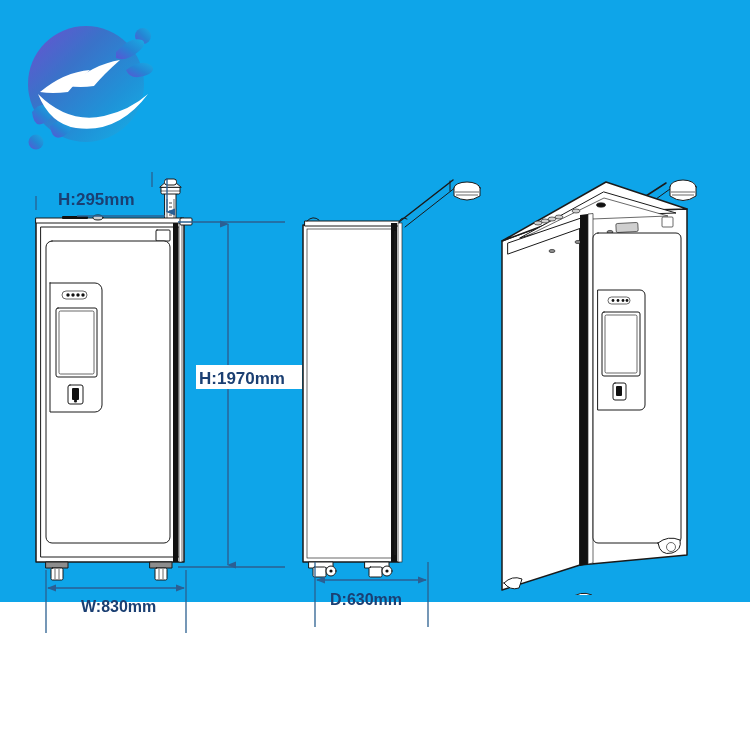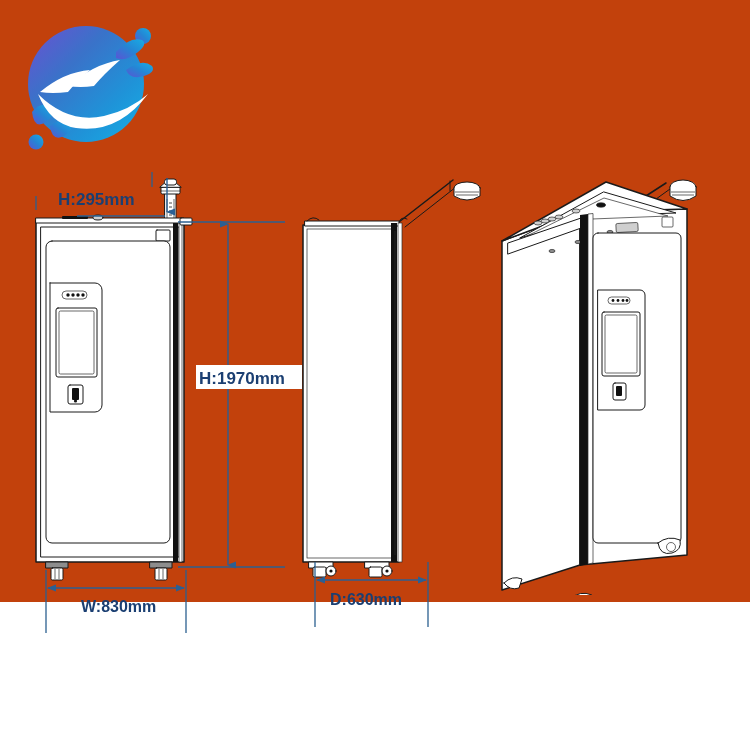--- a/index.html
+++ b/index.html
@@ -11,21 +11,21 @@
     width: 750px;
     height: 750px;
     font-family: "Liberation Sans", sans-serif;
     overflow: hidden;
     position: relative;
   }
   #stage {
     position: relative;
     width: 750px;
     height: 602px;
-    background: #c2410c;
+    background: #0ea5e9;
   }
   #stage > svg {
     position: absolute;
     top: 0;
     left: 0;
   }
   .dim-text {
     font-family: "Liberation Sans", sans-serif;
     font-weight: bold;
     fill: #1b3f72;

